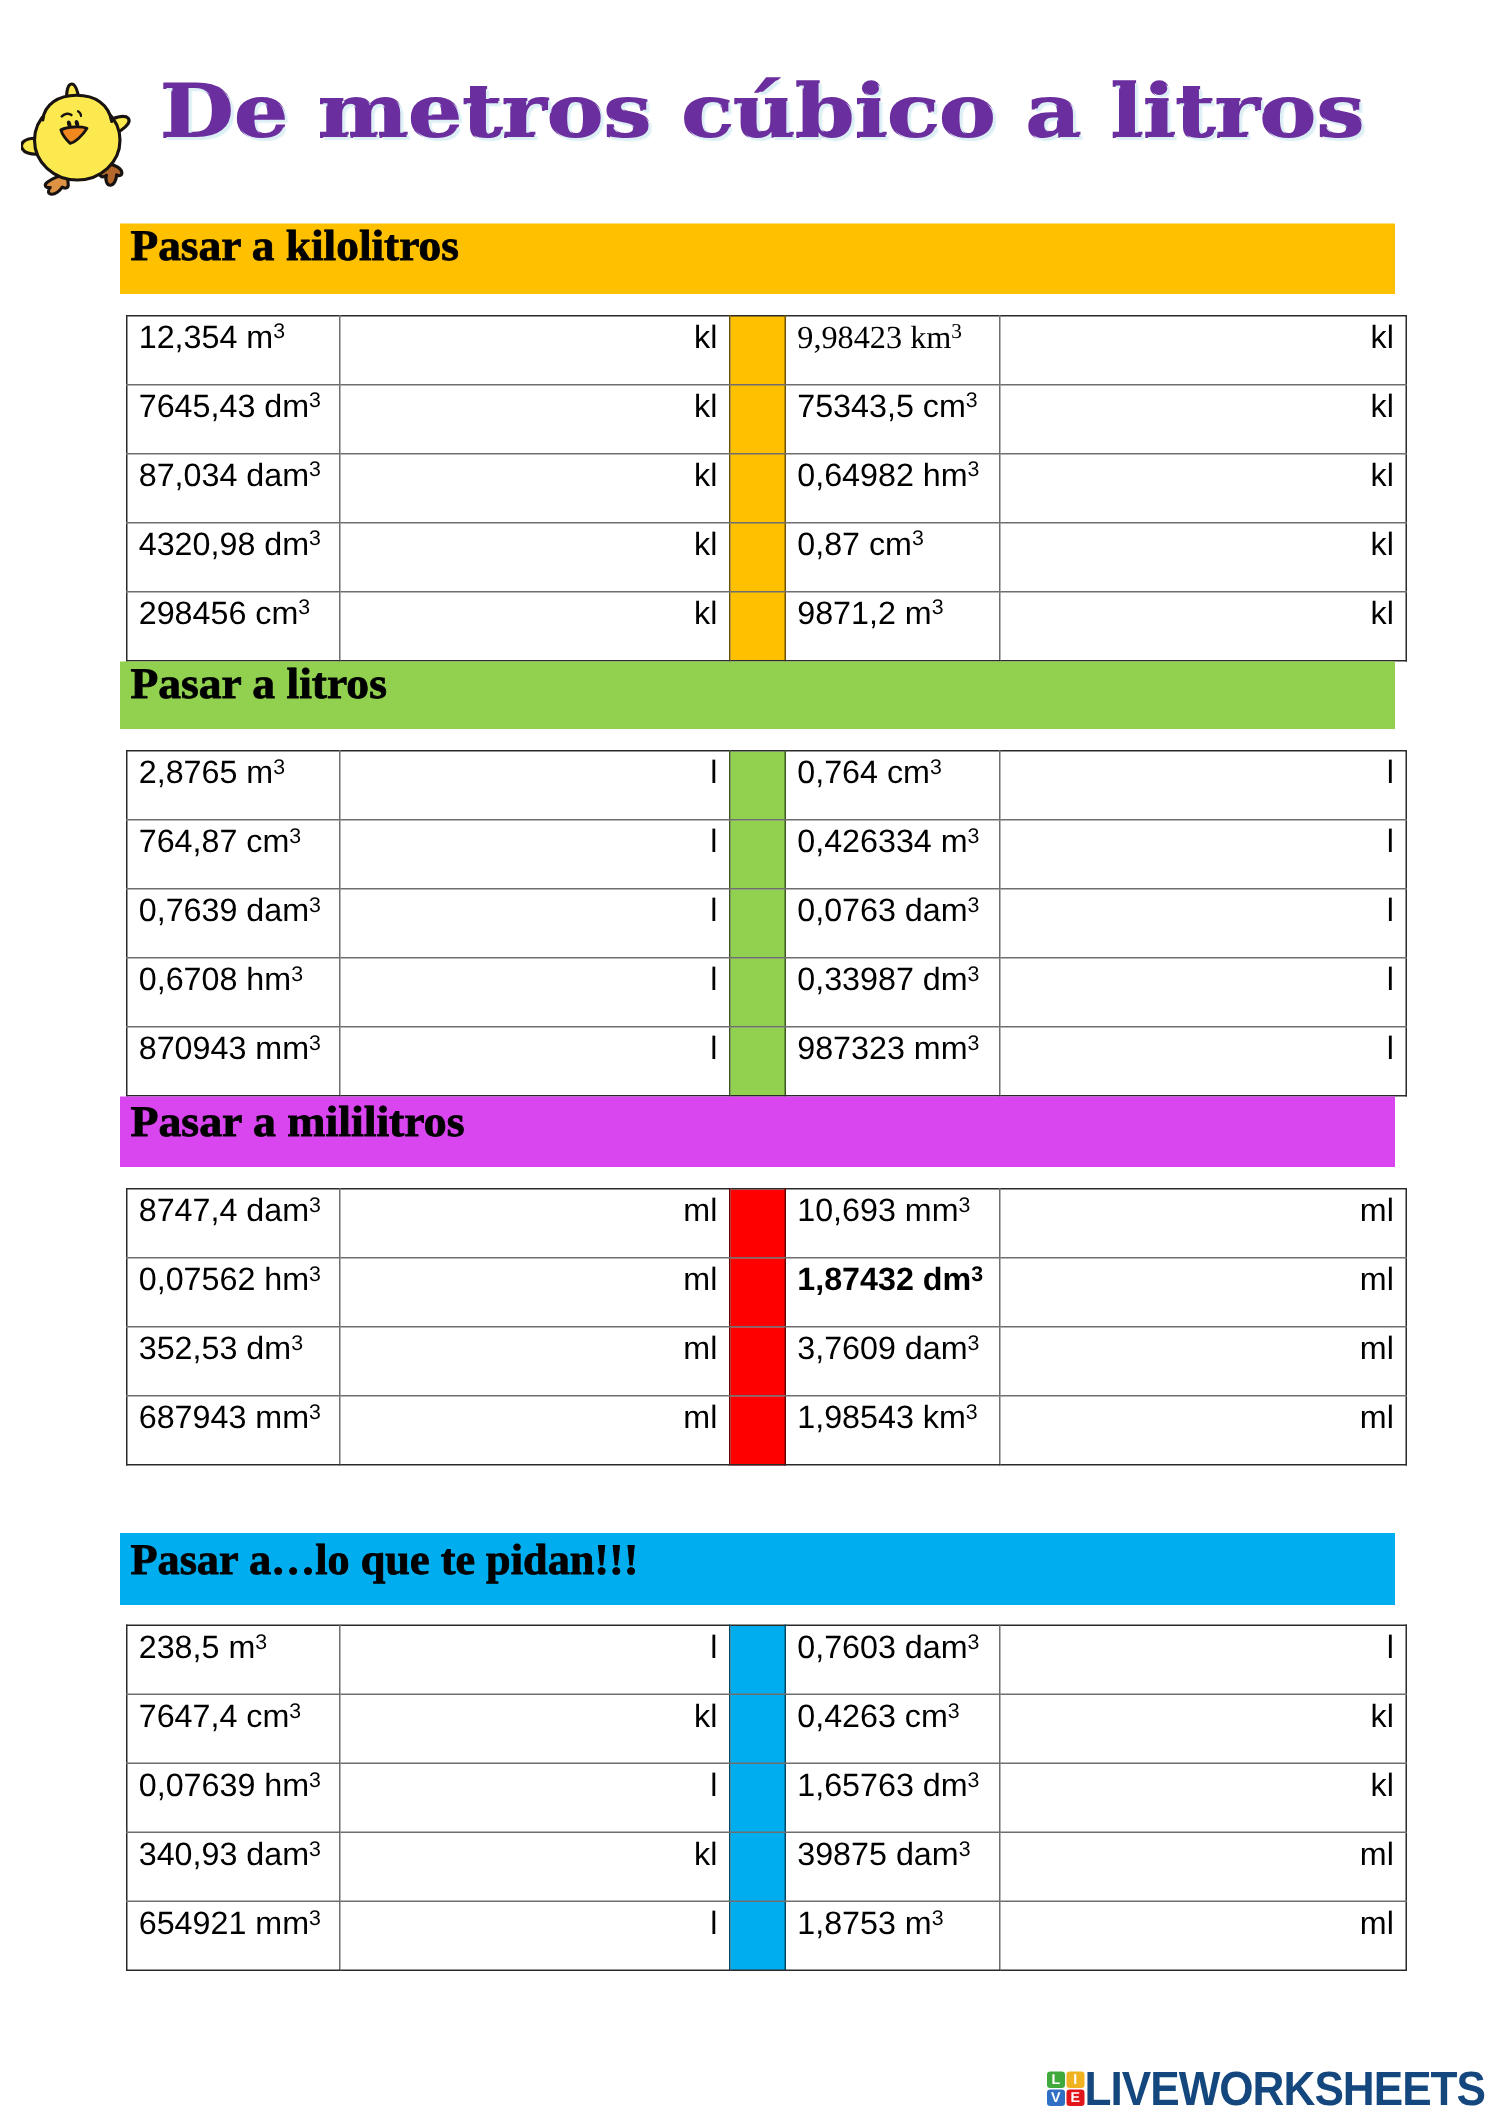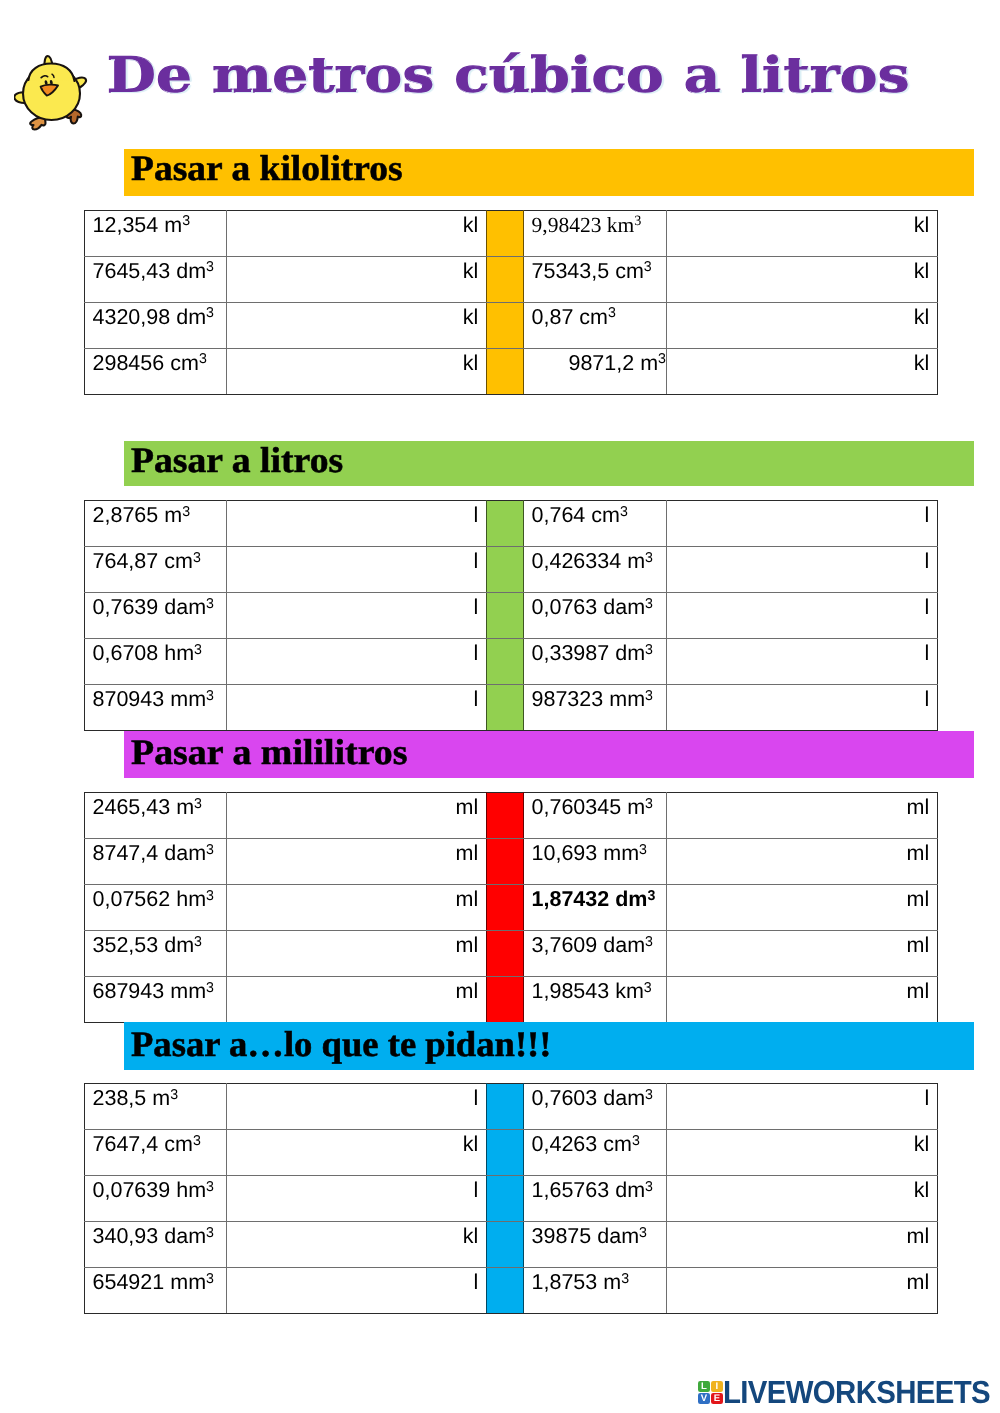--- a/index.html
+++ b/index.html
@@ -11,22 +11,22 @@
   
   .chick{position:absolute;left:14px;top:44px;width:90px;height:90px;}
   .title{position:absolute;left:107px;top:49.5px;height:54px;
          font-family:"DejaVu Serif",serif;font-weight:700;font-size:54px;
          color:#6B2E9E;letter-spacing:0px;white-space:nowrap;line-height:54px;
          transform-origin:left top;-webkit-text-stroke:1.5px #6B2E9E;paint-order:stroke fill;
          text-shadow:2px 2px 1px #DCEFF5, 1.2px 1.2px 0 #E8F5F9;}
 
   
   .banner{position:absolute;left:80px;width:850px;
-          font-family:"Liberation Serif",serif;font-weight:700;font-size:36px;
-          color:#000;line-height:1;box-sizing:border-box;margin-left:44px;}
+          font-family:"Liberation Serif",serif;font-weight:700;font-size:29px;
+          color:#000;line-height:1;box-sizing:border-box;}
   .banner span{position:absolute;left:7px;display:inline-block;transform-origin:left top;
                 -webkit-text-stroke:0.55px #000;}
 
   
   .tbl{position:absolute;left:84px;width:854px;border-collapse:collapse;table-layout:fixed;}
   .tbl{border:1px solid #2a2a2a;}
   .tbl td{border:1px solid #6e6e6e;padding:0;vertical-align:top;font-size:21.5px;color:#000;
           height:46px;box-sizing:border-box;}
   .tbl tr:first-child td{border-top:1px solid #2a2a2a;}
   .tbl tr:last-child td{border-bottom:1px solid #2a2a2a;}
@@ -112,20 +112,35 @@
       <td class="csep" style="background: rgb(255, 192, 0); border-right-color: rgb(107, 81, 0);"></td>
       <td class="c3" style="border-left-color: rgb(107, 81, 0);">
               <span class="cellv">75343,5 cm<sup>3</sup></span>
             </td>
       <td class="c4">
               <span class="cellv">kl</span>
             </td>
     </tr>
     <tr>
       <td class="c1">
+              <span class="cellv">87,034 dam<sup>3</sup></span>
+            </td>
+      <td class="c2" style="border-right-color: rgb(107, 81, 0);">
+              <span class="cellv">kl</span>
+            </td>
+      <td class="csep" style="background: rgb(255, 192, 0); border-right-color: rgb(107, 81, 0);"></td>
+      <td class="c3" style="border-left-color: rgb(107, 81, 0);">
+              <span class="cellv">0,64982 hm<sup>3</sup></span>
+            </td>
+      <td class="c4">
+              <span class="cellv">kl</span>
+            </td>
+    </tr>
+    <tr>
+      <td class="c1">
               <span class="cellv">4320,98 dm<sup>3</sup></span>
             </td>
       <td class="c2" style="border-right-color: rgb(107, 81, 0);">
               <span class="cellv">kl</span>
             </td>
       <td class="csep" style="background: rgb(255, 192, 0); border-right-color: rgb(107, 81, 0);"></td>
       <td class="c3" style="border-left-color: rgb(107, 81, 0);">
               <span class="cellv">0,87 cm<sup>3</sup></span>
             </td>
       <td class="c4">
@@ -133,21 +148,21 @@
             </td>
     </tr>
     <tr>
       <td class="c1">
               <span class="cellv">298456 cm<sup>3</sup></span>
             </td>
       <td class="c2" style="border-right-color: rgb(107, 81, 0);">
               <span class="cellv">kl</span>
             </td>
       <td class="csep" style="background: rgb(255, 192, 0); border-right-color: rgb(107, 81, 0);"></td>
-      <td class="c3" style="border-left-color: rgb(107, 81, 0); text-align: right;">
+      <td class="c3" style="border-left-color: rgb(107, 81, 0);">
               <span class="cellv">9871,2 m<sup>3</sup></span>
             </td>
       <td class="c4">
               <span class="cellv">kl</span>
             </td>
     </tr>
   </tbody>
       </table>
 
   <div class="banner sec-green" style="top: 440.8px; height: 45.7px; background: rgb(146, 208, 80);">
@@ -231,35 +246,20 @@
             </td>
     </tr>
   </tbody>
       </table>
 
   <div class="banner sec-red" style="top: 731px; height: 47px; background: #d946ef;">
     <span style="top: 3px; transform: scaleX(1.0526);">Pasar a mililitros</span>
   </div>
   <table class="tbl sec-red" style="top:792.2px">
         <tbody>
-    <tr>
-      <td class="c1">
-              <span class="cellv">2465,43 m<sup>3</sup></span>
-            </td>
-      <td class="c2" style="border-right-color: rgb(107, 0, 0);">
-              <span class="cellv">ml</span>
-            </td>
-      <td class="csep" style="background: rgb(255, 0, 0); border-right-color: rgb(107, 0, 0);"></td>
-      <td class="c3" style="border-left-color: rgb(107, 0, 0);">
-              <span class="cellv">0,760345 m<sup>3</sup></span>
-            </td>
-      <td class="c4">
-              <span class="cellv">ml</span>
-            </td>
-    </tr>
     <tr>
       <td class="c1">
               <span class="cellv">8747,4 dam<sup>3</sup></span>
             </td>
       <td class="c2" style="border-right-color: rgb(107, 0, 0);">
               <span class="cellv">ml</span>
             </td>
       <td class="csep" style="background: rgb(255, 0, 0); border-right-color: rgb(107, 0, 0);"></td>
       <td class="c3" style="border-left-color: rgb(107, 0, 0);">
               <span class="cellv">10,693 mm<sup>3</sup></span>

